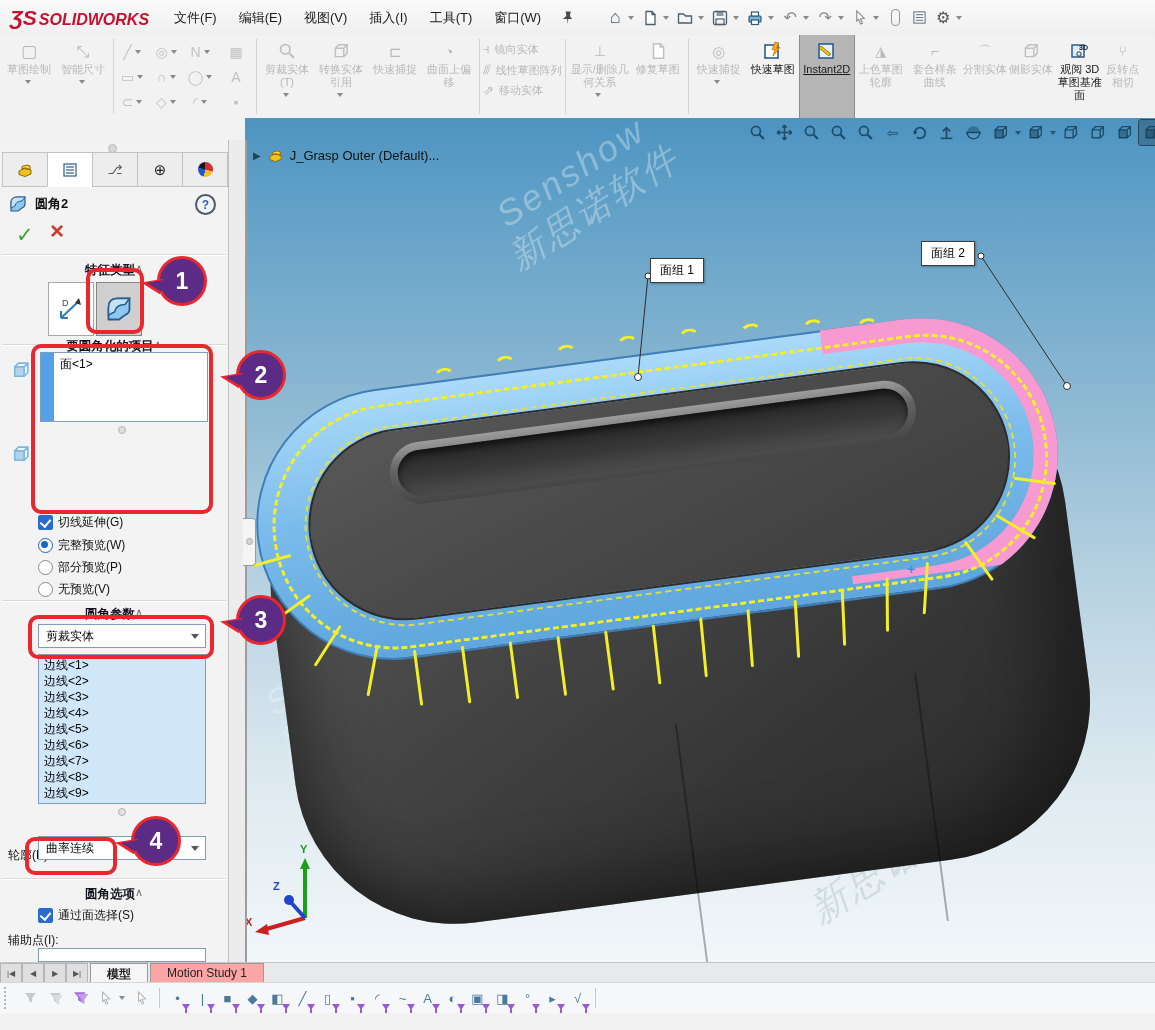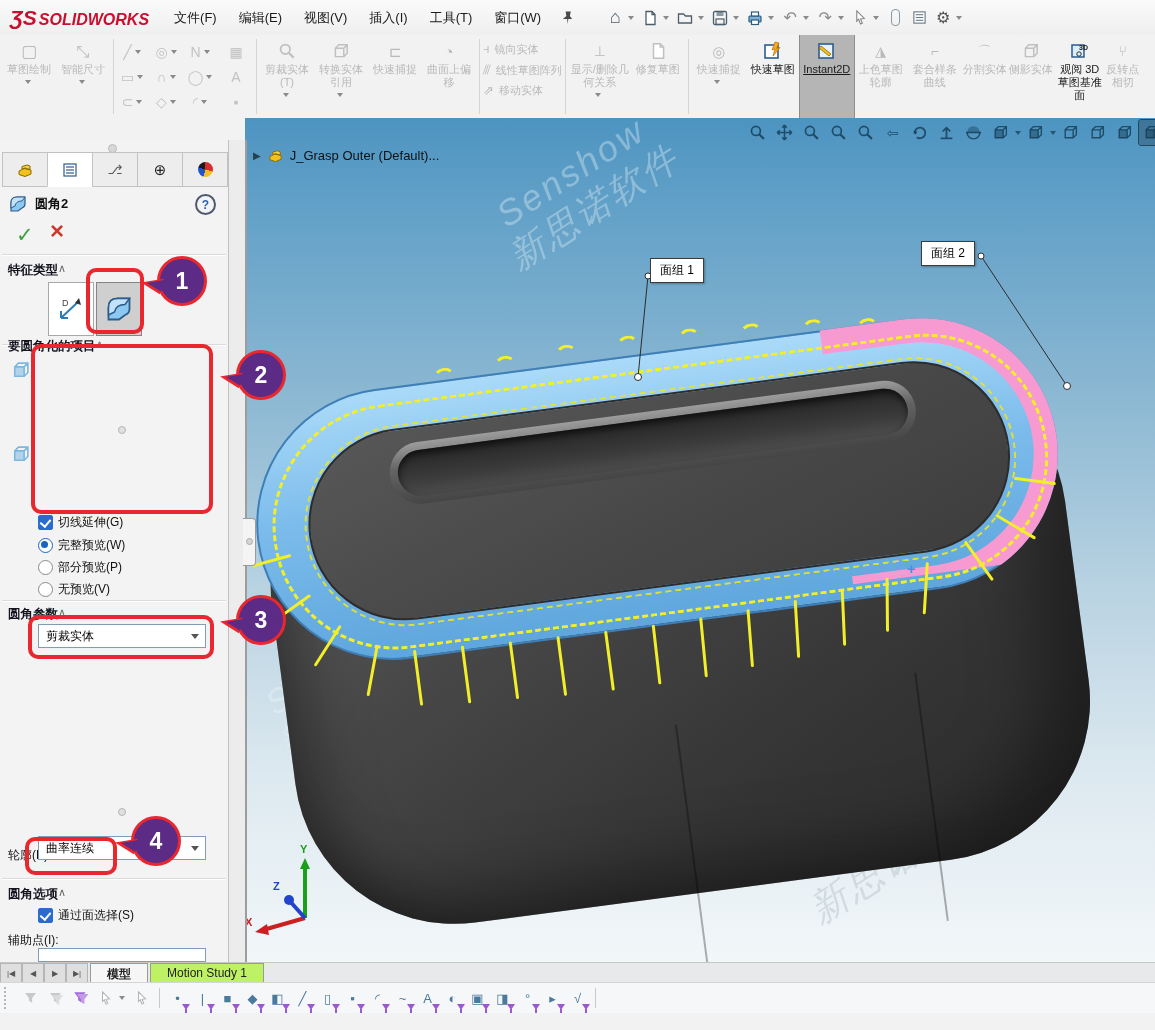--- a/index.html
+++ b/index.html
@@ -76,21 +76,21 @@
   .p-dot{position:absolute;left:108px;top:4px;width:7px;height:7px;border-radius:50%;background:#d8d8d8;border:1px solid #bbb;}
   .mtabs{position:absolute;left:2px;top:12px;display:flex;}
   .mtab{width:44px;height:33px;display:flex;align-items:center;justify-content:center;background:#ededee;
         border:1px solid #c2c2c2;margin-right:-1px;}
   .mtab.active{background:#fff;border-bottom-color:#fff;}
   .p-title{position:absolute;left:8px;top:54px;display:flex;align-items:center;gap:7px;font-weight:bold;font-size:13px;color:#111;}
   .help{position:absolute;right:12px;top:54px;width:17px;height:17px;border:2px solid #4d586b;border-radius:50%;
         color:#2a62b8;font-weight:bold;font-size:12px;display:flex;align-items:center;justify-content:center;}
   .okx{position:absolute;top:84px;font-size:21px;font-weight:bold;line-height:22px;}
   .hr{position:absolute;left:2px;right:2px;height:1px;background:#dadada;border-bottom:1px solid #fff;}
-  .sec-h{position:absolute;left:8px;right:8px;display:flex;justify-content:flex-start;
+  .sec-h{position:absolute;left:8px;right:8px;display:flex;justify-content:center;
          font-weight:bold;color:#141420;font-size:12.5px;}
   .chev{color:#6a6a6a;font-weight:normal;font-size:11px;}
   .ft-btn{position:absolute;width:44px;height:52px;background:#fff;border:1px solid #a8a8a8;
           display:flex;align-items:center;justify-content:center;}
   .ft-btn.pressed{background:#cfcfcf;border-color:#858585;}
   .selbox{position:absolute;left:40px;width:166px;height:68px;background:#fff;border:1px solid #7f9db9;}
   .stripe{position:absolute;left:0;top:0;bottom:0;width:13px;}
   .selbox .lbl{position:absolute;left:19px;top:3px;font-size:12px;color:#000;}
   .cubeic{position:absolute;left:10px;}
   .midot{position:absolute;left:118px;width:6px;height:6px;border-radius:50%;background:#e0e0e0;border:1px solid #b5b5b5;}
@@ -122,21 +122,21 @@
   .callout::after{content:"";position:absolute;left:-19px;top:17px;width:0;height:0;
      border-top:9px solid transparent;border-bottom:7px solid transparent;border-right:21px solid #e8272e;transform:rotate(14deg);}
   .callout::before{content:"";position:absolute;left:-13px;top:19px;width:0;height:0;z-index:2;
      border-top:7px solid transparent;border-bottom:5px solid transparent;border-right:16px solid #5b2b85;transform:rotate(14deg);}
   
   .bottombar{position:absolute;left:0;top:962px;width:1155px;height:20px;background:#e7e9eb;border-top:1px solid #c6c6c6;
      display:flex;align-items:stretch;z-index:6;}
   .bnav{display:flex;}
   .bnav span{width:20px;border:1px solid #b5b5b5;background:#dfdfdf;color:#555;font-size:8px;
      display:flex;align-items:center;justify-content:center;}
-  .btab{padding:2px 16px;font-size:12px;color:#222;border:1px solid #9a9a9a;border-bottom:none;background:#bef264;
+  .btab{padding:2px 16px;font-size:12px;color:#222;border:1px solid #9a9a9a;border-bottom:none;background:#fca5a5;
      margin-left:2px;white-space:nowrap;}
   .btab.active{background:#f6f6f6;font-weight:bold;}
   .filterbar{position:absolute;left:0;top:982px;width:1155px;height:30px;background:#f6f7f8;border-top:1px solid #d5d5d5;
      display:flex;align-items:center;z-index:6;}
   .grip{width:6px;height:22px;border-left:2px dotted #b5b5b5;margin:0 6px 0 4px;}
   .fb-icon{position:relative;width:25px;height:25px;display:flex;align-items:center;justify-content:center;
      font-size:13px;color:#4a7a9c;flex:none;}
   .fb-icon.gray{color:#c0c0c0;}
   .fb-icon .funnel{position:absolute;right:0;bottom:1px;width:0;height:0;border-left:4px solid transparent;
      border-right:4px solid transparent;border-top:6px solid #9b59d0;}
@@ -684,20 +684,24 @@
     </div>
     <div class="hr" style="top:204px;"></div>
 
     <div class="sec-h" style="top:198px;">
       <span>要圆角化的项目</span>
         <span class="chev">∧</span>
     </div>
     <svg class="cubeic" style="top:220px;" width="22" height="20" viewBox="0 0 16 16">
         <use href="#sy-cube-f" style="color:#7cb8e0;"></use>
       </svg>
+    <div class="selbox" style="top:212px;">
+      <span class="stripe" style="background:#55a1e8;"></span>
+      <span class="lbl">面&lt;1&gt;</span>
+    </div>
     <div class="midot" style="top:286px;"></div>
     <svg class="cubeic" style="top:304px;" width="22" height="20" viewBox="0 0 16 16">
         <use href="#sy-cube-f" style="color:#7cb8e0;"></use>
       </svg>
 
     <span class="cb" style="left:38px;top:375px;"></span>
     <span class="cblbl" style="left:58px;top:374px;">切线延伸(G)</span>
     <span class="radio on" style="left:38px;top:398px;"></span>
     <span class="rdlbl" style="left:58px;top:397px;">完整预览(W)</span>
     <span class="radio" style="left:38px;top:420px;"></span>
@@ -707,20 +711,31 @@
     <div class="hr" style="top:460px;"></div>
 
     <div class="sec-h" style="top:466px;">
       <span>圆角参数</span>
         <span class="chev">∧</span>
     </div>
     <div class="combo" style="top:484px;">
       <span>剪裁实体</span>
       <span class="car"></span>
     </div>
+    <div class="listbox" style="top:514px;height:150px;">
+      <div class="lb-item">边线&lt;1&gt;</div>
+      <div class="lb-item">边线&lt;2&gt;</div>
+      <div class="lb-item">边线&lt;3&gt;</div>
+      <div class="lb-item">边线&lt;4&gt;</div>
+      <div class="lb-item">边线&lt;5&gt;</div>
+      <div class="lb-item">边线&lt;6&gt;</div>
+      <div class="lb-item">边线&lt;7&gt;</div>
+      <div class="lb-item">边线&lt;8&gt;</div>
+      <div class="lb-item">边线&lt;9&gt;</div>
+    </div>
     <div class="midot" style="top:668px;"></div>
     <span class="plabel" style="top:707px;">轮廓(P):</span>
     <div class="combo" style="top:696px;">
       <span>曲率连续</span>
       <span class="car"></span>
     </div>
     <div class="hr" style="top:738px;"></div>
 
     <div class="sec-h" style="top:746px;">
       <span>圆角选项</span>

